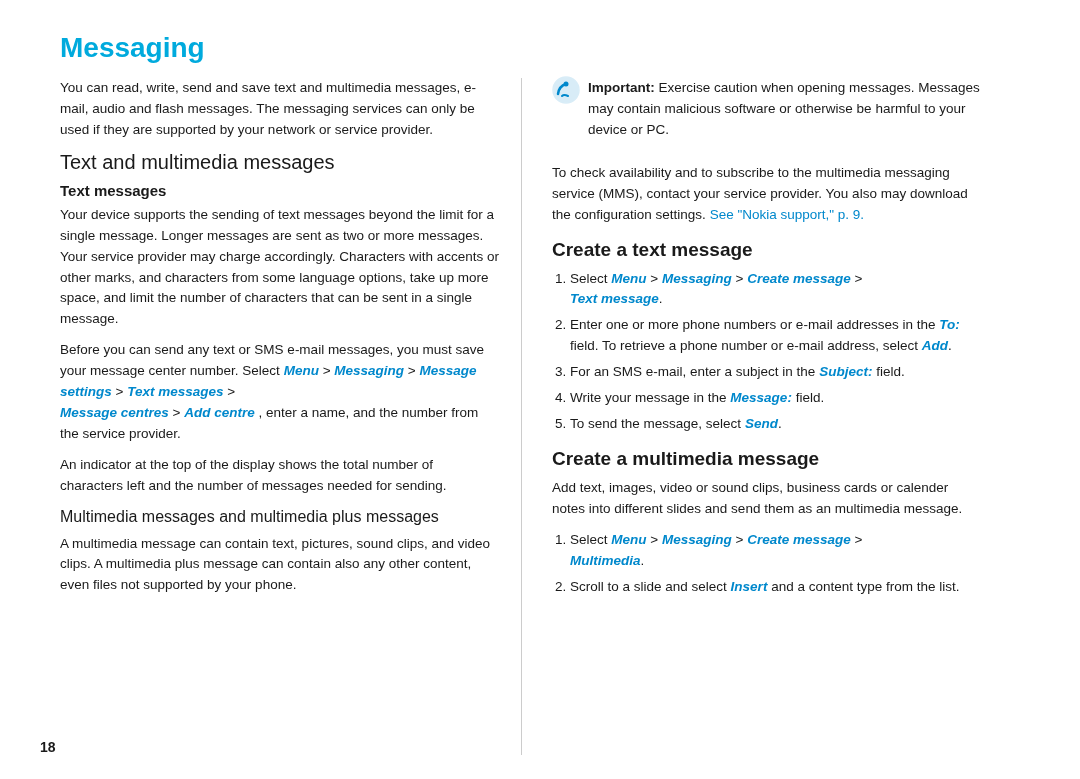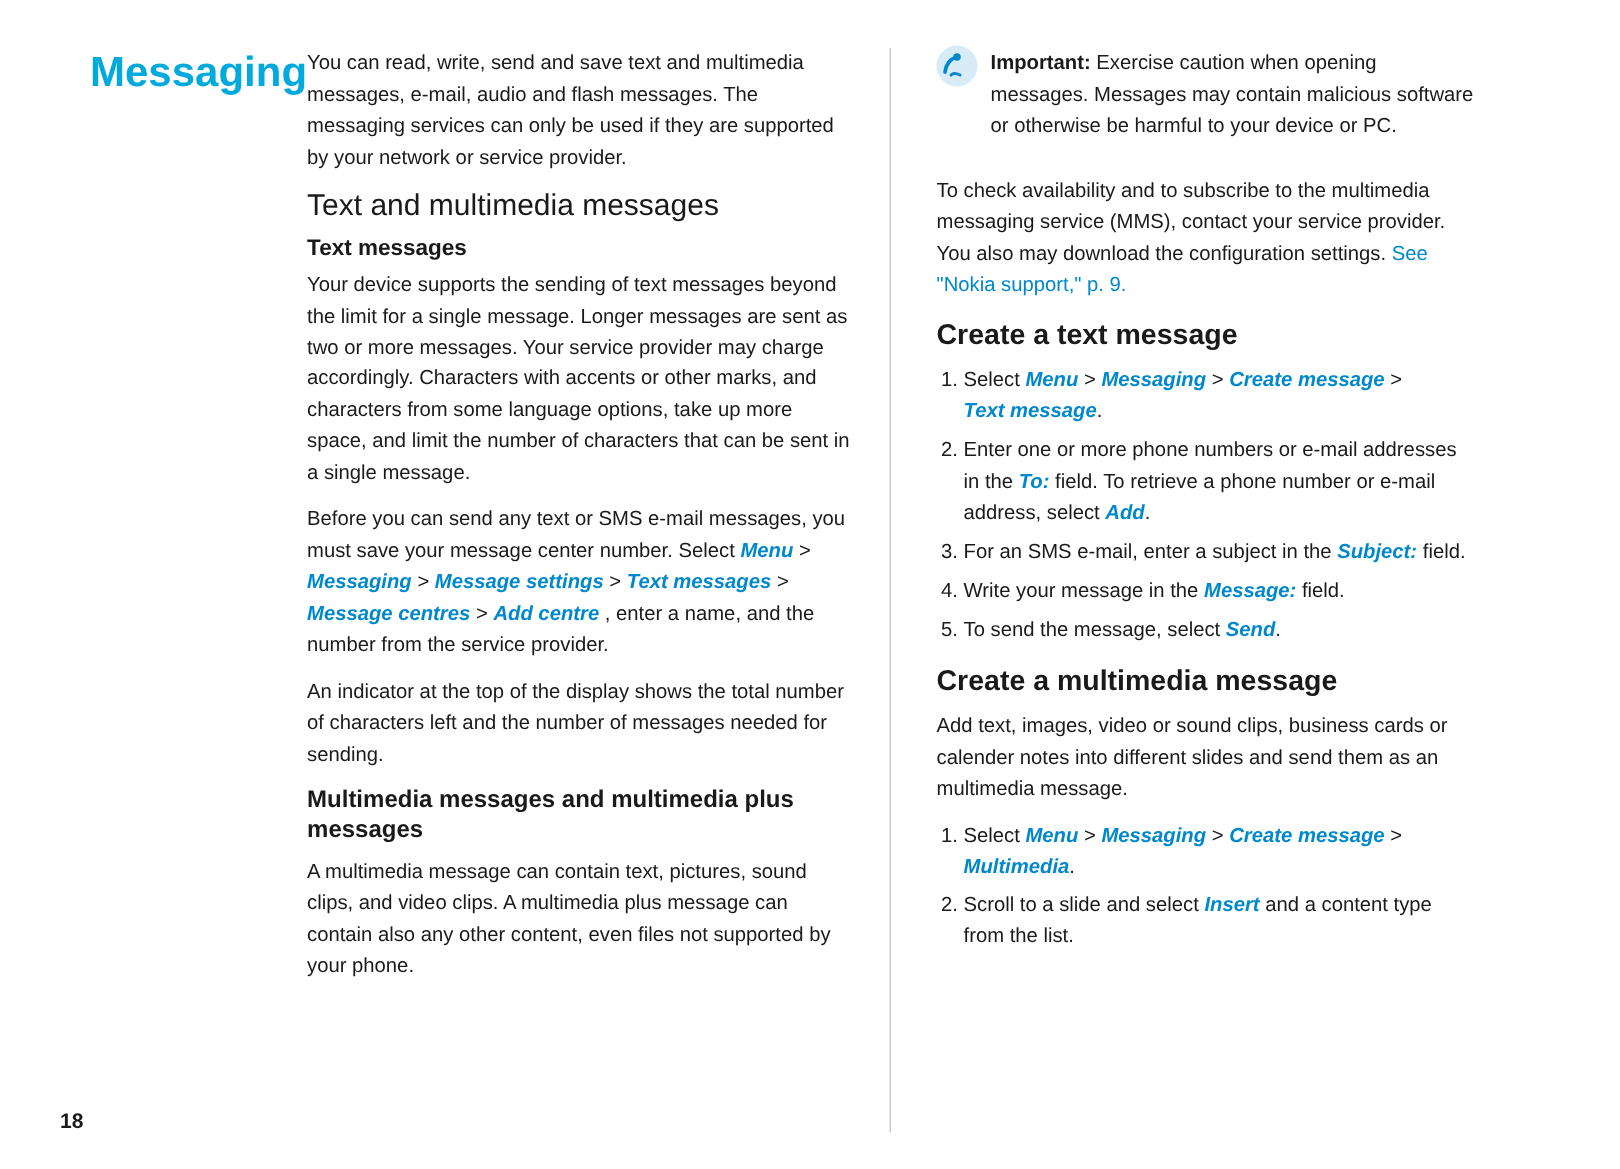--- a/index.html
+++ b/index.html
@@ -16,21 +16,21 @@
       width: 1080px;
       height: 779px;
       overflow: hidden;
     }
 
     .page {
       width: 1024px;
       height: 779px;
       background: #fff;
       display: flex;
-      flex-direction: row;
+      flex-direction: column;
       padding: 32px 40px 24px 60px;
       position: relative;
     }
 
     .page-title {
       font-size: 28px;
       font-weight: bold;
       color: #00aadd;
       margin-bottom: 14px;
       font-family: Arial, sans-serif;
@@ -138,21 +138,21 @@
       position: absolute;
       bottom: 24px;
       left: 40px;
       font-size: 14px;
       font-weight: bold;
       color: #1a1a1a;
     }
 
     .multimedia-section-title {
       font-size: 16px;
-      font-weight: bold;
+      font-weight: normal;
       color: #1a1a1a;
       margin-bottom: 6px;
       margin-top: 10px;
       line-height: 1.3;
       font-family: Arial, sans-serif;
     }
   </style>
 </head>
 <body>
 

